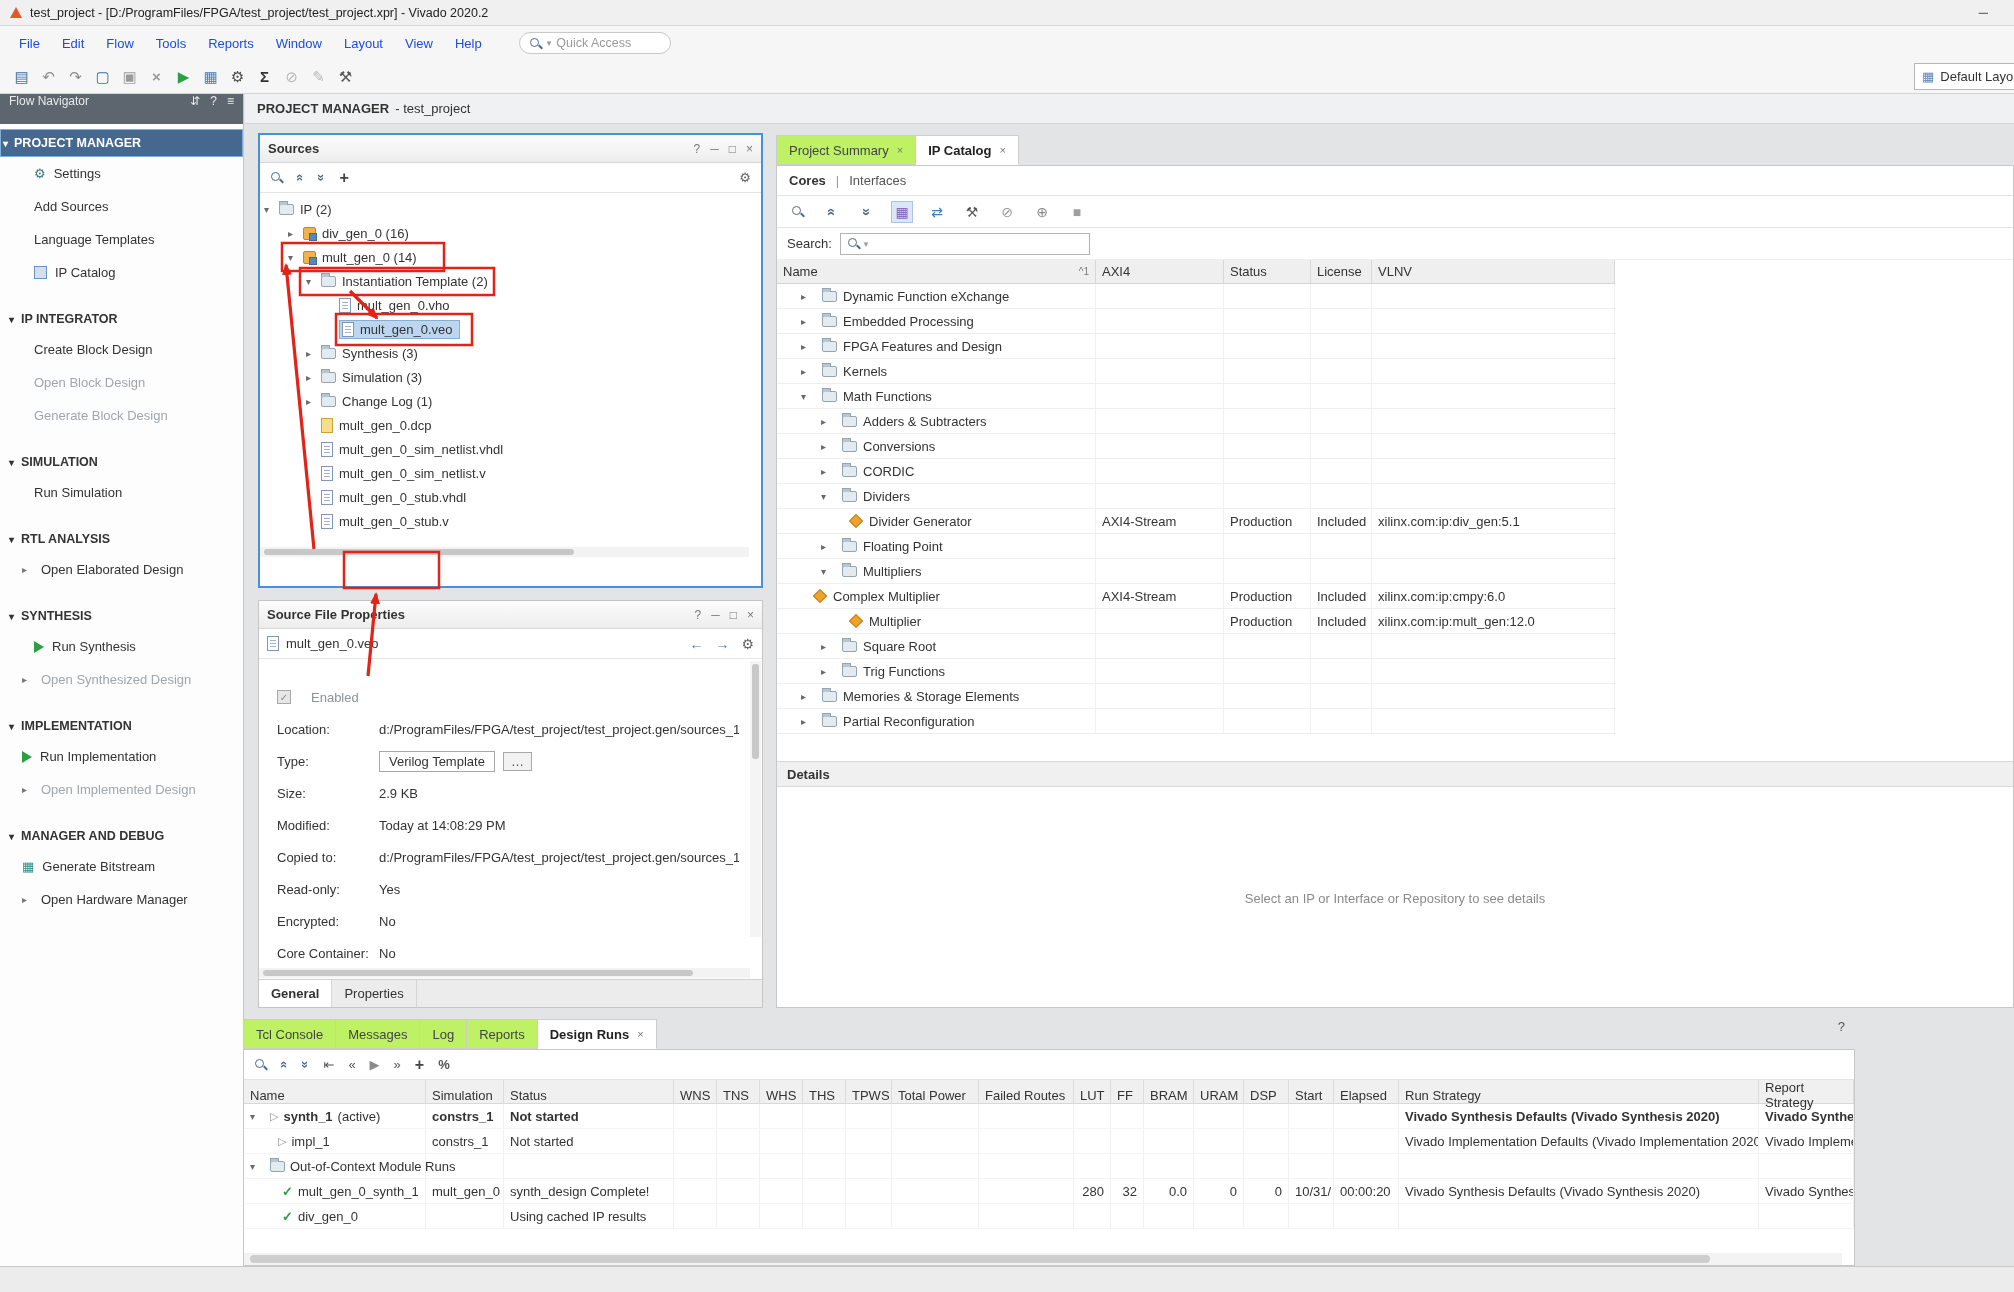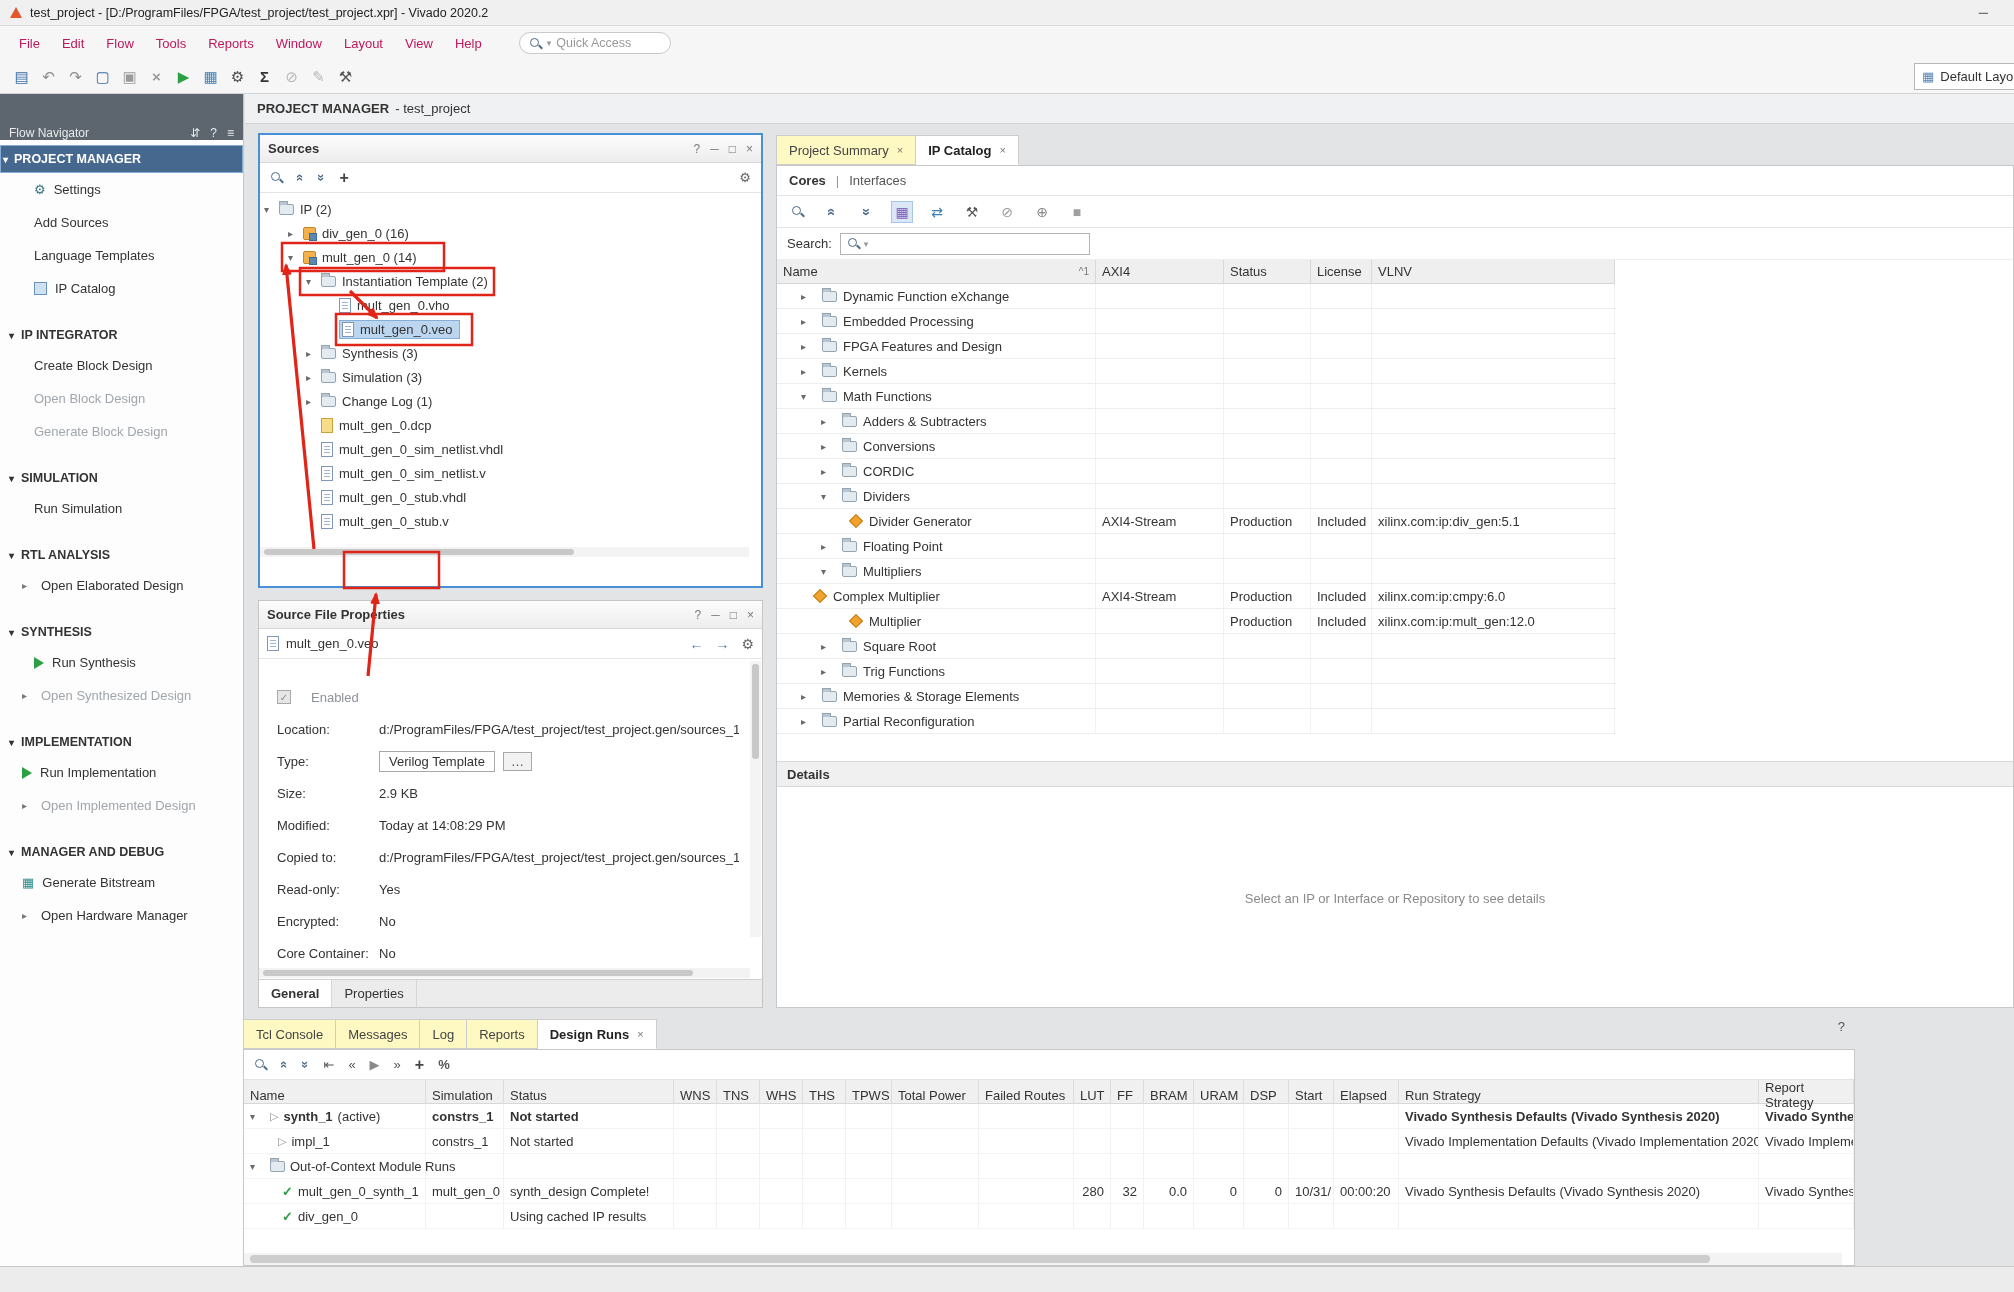--- a/index.html
+++ b/index.html
@@ -7,28 +7,28 @@
 body{position:relative}
 .abs{position:absolute}
 .bold{font-weight:bold}
 .ellip{white-space:nowrap;overflow:hidden}
 
 #titlebar{left:0;top:0;width:2014px;height:26px;background:#f0f0f0;border-bottom:1px solid #d8d8d8;display:flex;align-items:center;gap:8px;padding:0 10px}
 .logo{width:0;height:0;border-left:6px solid transparent;border-right:6px solid transparent;border-bottom:11px solid #e4572e}
 #titlebar .t{font-size:12.5px;color:#222}
 .win-min{margin-left:auto;color:#444;padding:0 16px}
 #menubar{left:0;top:26px;width:2014px;height:34px;background:#f6f6f6;display:flex;align-items:center;padding-left:8px}
-.menu-item{padding:0 11px;height:100%;display:flex;align-items:center;color:#be185d}
+.menu-item{padding:0 11px;height:100%;display:flex;align-items:center;color:#1d4ed8}
 .qa-pill{margin-left:26px;width:152px;height:22px;border:1px solid #c9c9c9;border-radius:11px;background:#fff;display:flex;align-items:center;gap:5px;padding:0 9px;color:#9a9a9a;font-size:12.5px}
 #toolbar{left:0;top:60px;width:2014px;height:34px;background:#f6f6f6;border-bottom:1px solid #d4d4d4;display:flex;align-items:center;padding-left:8px}
 .tb{width:27px;height:26px;display:flex;align-items:center;justify-content:center;font-size:15px}
 #deflayout{left:1914px;top:63px;width:130px;height:27px;background:#fff;border:1px solid #b8b8b8;display:flex;align-items:center;gap:6px;padding:0 7px;overflow:hidden}
 
 #flownav{left:0;top:94px;width:244px;height:1172px;background:#fdfdfd;border-right:1px solid #c5c5c5}
-#fn-head{height:46px;background:#5d666f;color:#fff;display:flex;align-items:flex-end;padding:0 9px;gap:10px}
+#fn-head{height:30px;background:#5d666f;color:#fff;display:flex;align-items:flex-start;padding:0 9px;gap:10px}
 #fn-head .ttl{flex:1}
 #fn-head span{font-size:12px;color:#e8eaec}
 .fn-sec{height:28px;display:flex;align-items:center;gap:7px;padding-left:9px;font-weight:bold;font-size:12.5px;margin-top:16px}
 .fn-sec.first{margin-top:5px}
 .fn-sec.sel{background:#46688e;color:#fff}
 .fn-sec .ch{font-size:10px}
 .fn-item{height:33px;display:flex;align-items:center;gap:8px;padding-left:34px;color:#333}
 .fn-item.dis{color:#a0a6ab}
 .fn-item .pre{width:11px;font-size:10px;color:#777}
 
@@ -76,21 +76,21 @@
 .pr-body{padding:22px 0 0 18px}
 .pr-line{height:32px;display:flex;align-items:center}
 .pr-line .lab{width:102px;color:#333}
 .pr-line .val{white-space:nowrap;overflow:hidden;max-width:360px}
 .combo{border:1px solid #a8a8a8;background:#fff;padding:2px 9px}
 .more-btn{border:1px solid #a8a8a8;background:#f2f2f2;padding:1px 7px;margin-left:8px;color:#555}
 .vbar{position:absolute;right:1px;top:60px;bottom:70px;width:11px;background:#f4f4f4}
 .vbar .th{position:absolute;left:2px;top:3px;width:7px;height:95px;background:#c8c8c8;border-radius:3px}
 
 .tabs{display:flex;height:30px}
-.tab{height:30px;display:flex;align-items:center;gap:8px;padding:0 12px;background:#fef9c3;border:1px solid #cdcdcd;border-left:none;color:#444}
+.tab{height:30px;display:flex;align-items:center;gap:8px;padding:0 12px;background:#bef264;border:1px solid #cdcdcd;border-left:none;color:#444}
 .tab:first-child{border-left:1px solid #cdcdcd}
 .tab.act{background:#fff;border-bottom-color:#fff;color:#222}
 .tab .x{color:#777;font-size:11px}
 
 #rightpanel{left:776px;top:135px;width:1238px;height:873px}
 .rp-body{position:absolute;left:0;right:0;top:30px;bottom:0;background:#fff;border:1px solid #c8c8c8}
 .subnav{height:30px;display:flex;align-items:center;gap:10px;padding-left:12px;border-bottom:1px solid #e4e4e4}
 .ipc-tools{height:32px;display:flex;align-items:center;gap:13px;padding-left:9px;border-bottom:1px solid #e4e4e4}
 .tbtn{min-width:22px;height:22px;display:flex;align-items:center;justify-content:center;font-size:14px}
 .tbtn.on{background:#d9e7f6;border:1px solid #a8c6e4}

